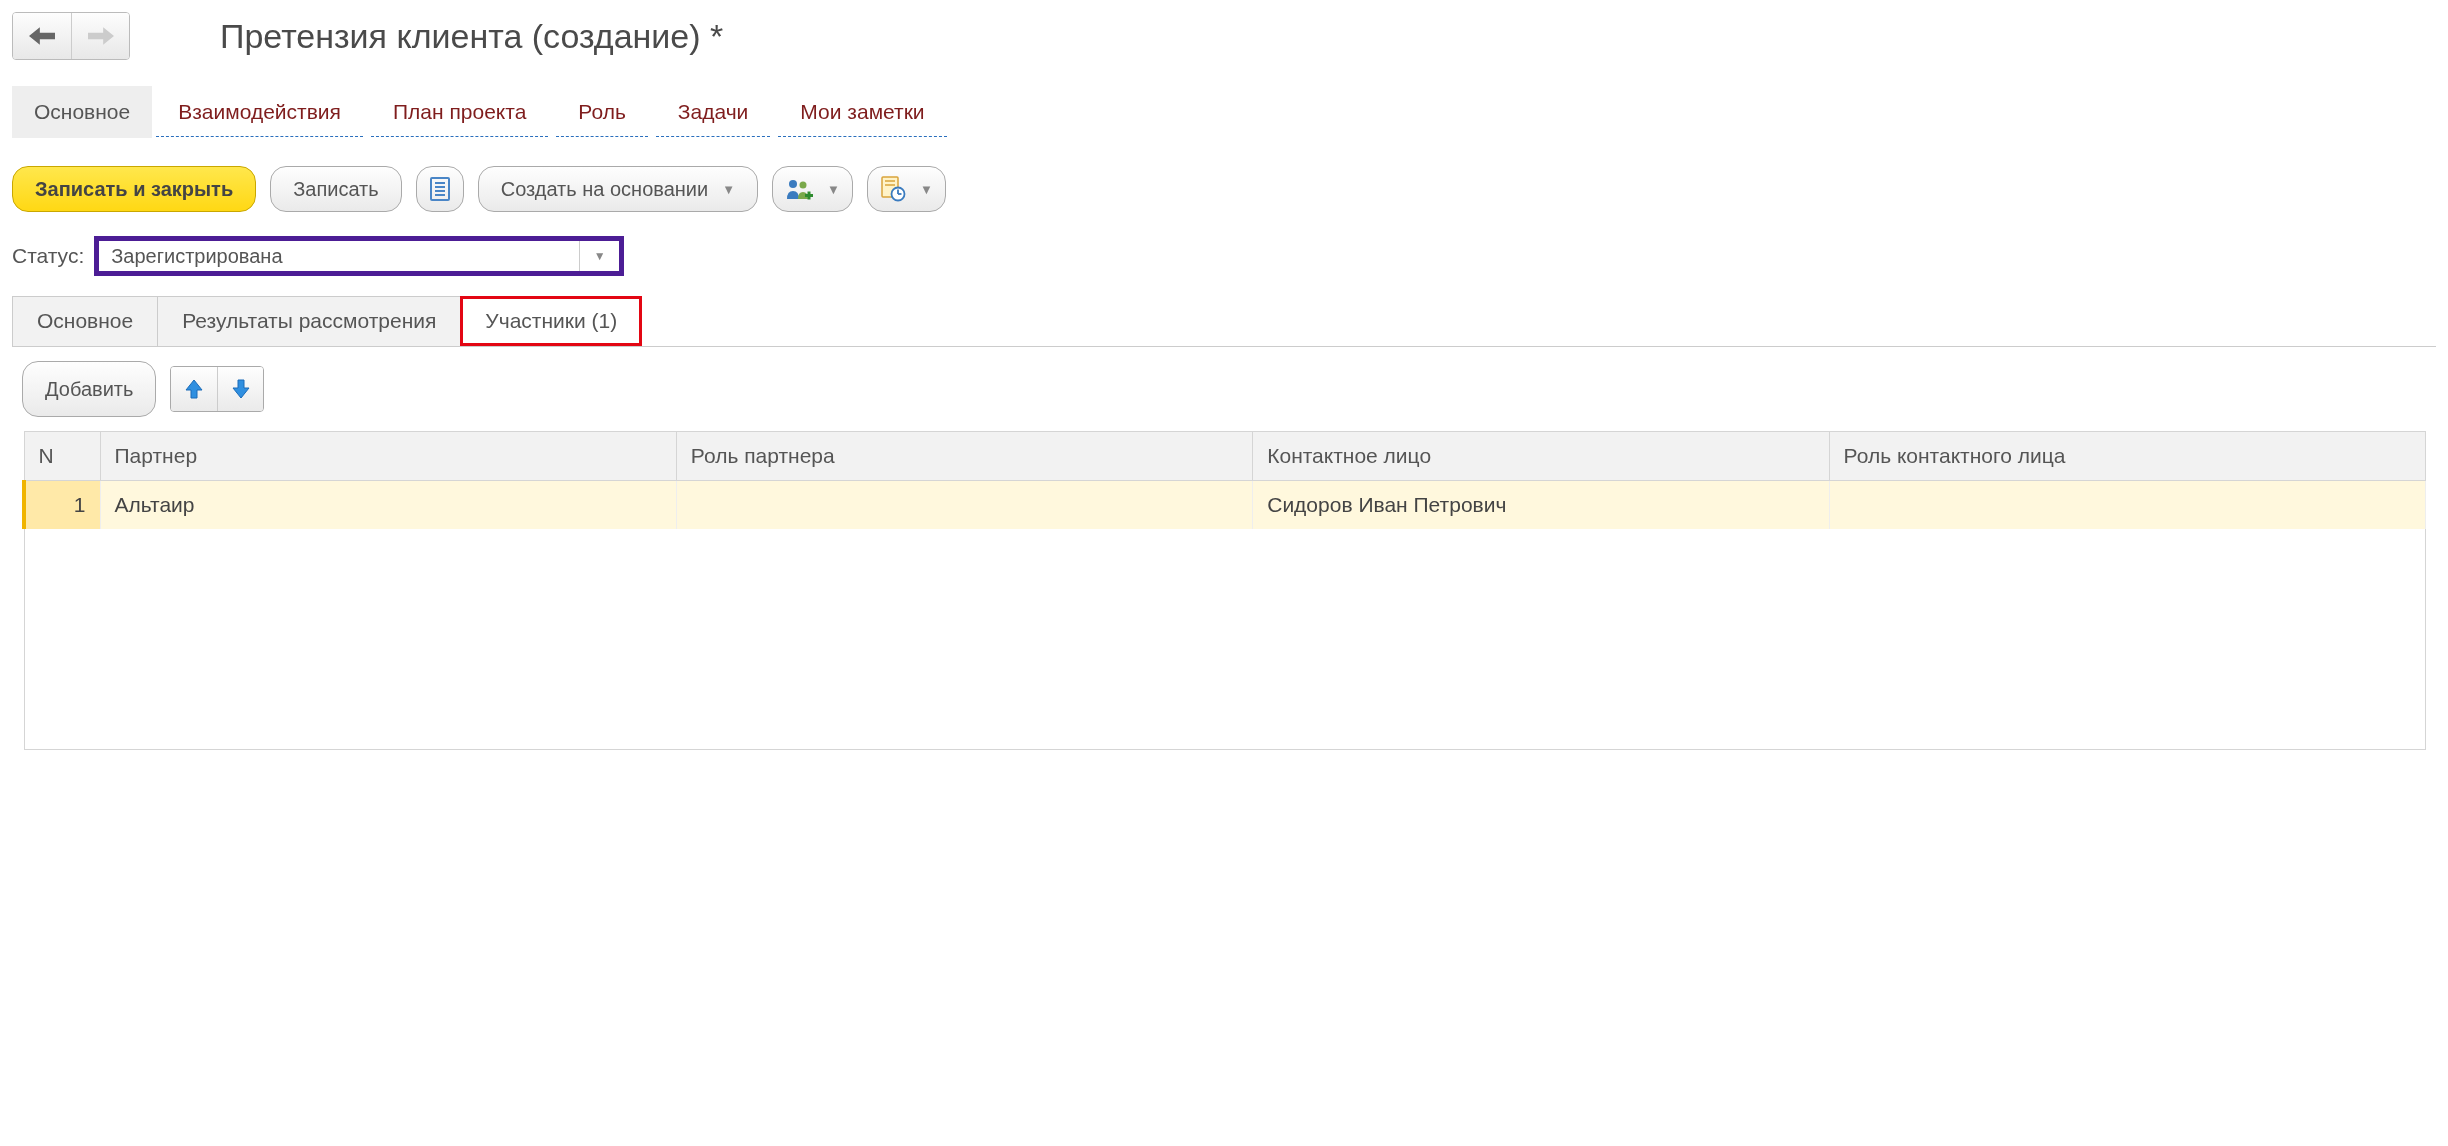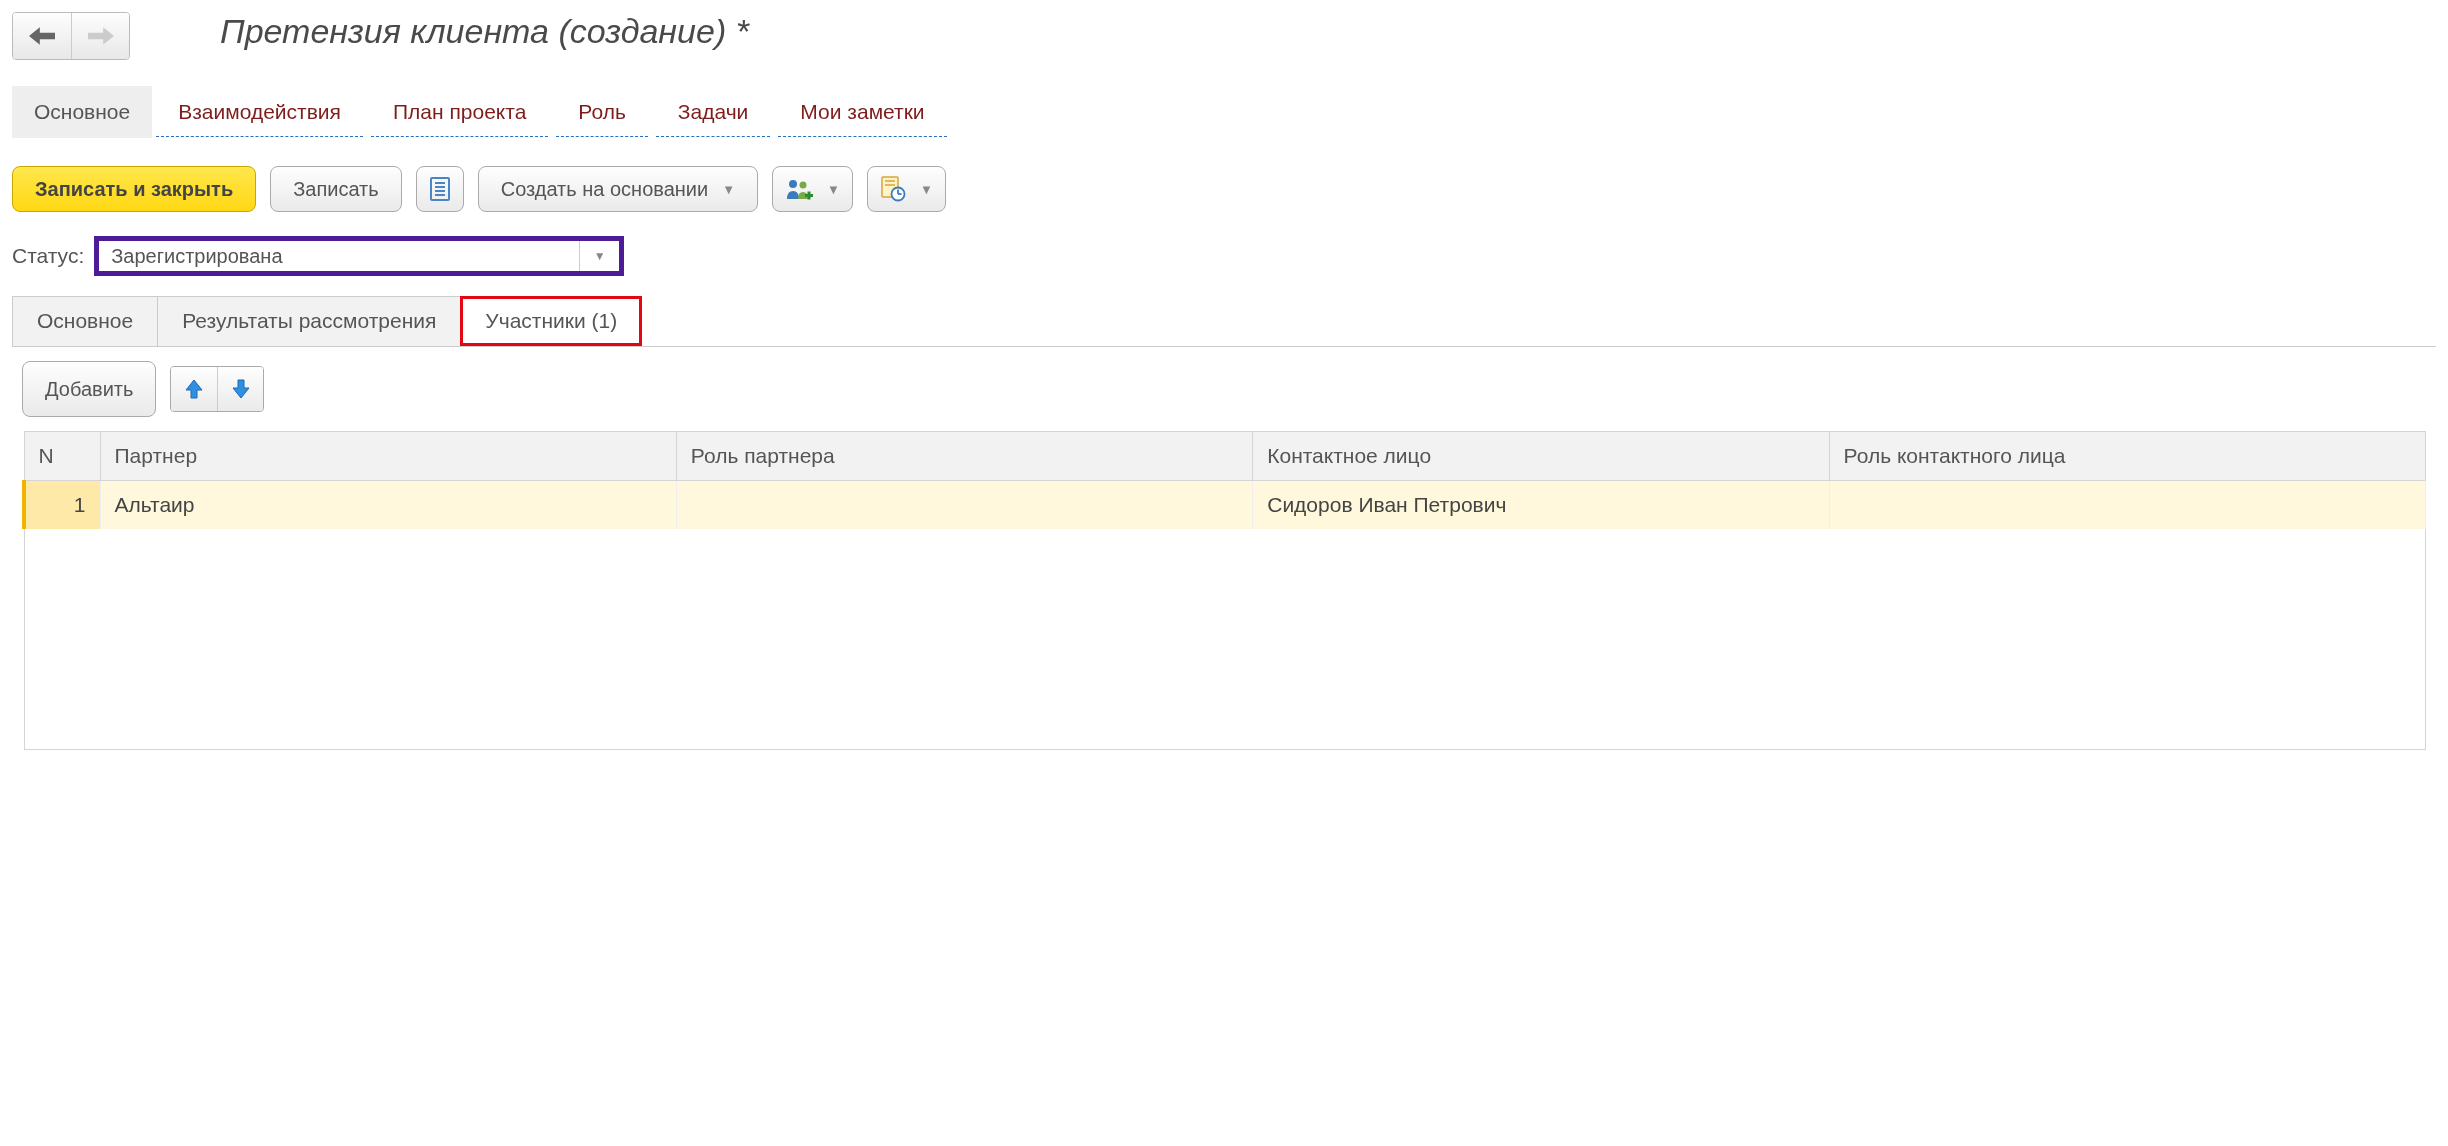--- a/index.html
+++ b/index.html
@@ -8,23 +8,23 @@
     padding: 12px;
     font-family: Arial, sans-serif;
     font-size: 20px;
     color: #333;
     background: #fff;
   }
 
   
   .header-row {
     display: flex;
+    align-items: center;
     gap: 90px;
     margin-bottom: 26px;
-    font-style: italic;
   }
   .nav-buttons {
     display: flex;
     border: 1px solid #bbb;
     border-radius: 4px;
     overflow: hidden;
   }
   .nav-btn {
     width: 58px;
     height: 46px;
@@ -71,21 +71,21 @@
   .toolbar {
     display: flex;
     align-items: center;
     gap: 14px;
     margin-bottom: 24px;
   }
   .btn {
     height: 46px;
     padding: 0 22px;
     border: 1px solid #aaa;
-    border-radius: 8px;
+    border-radius: 16px;
     background: linear-gradient(to bottom, #fefefe, #eaeaea);
     font-size: 20px;
     color: #555;
     display: flex;
     align-items: center;
     gap: 10px;
     cursor: pointer;
     white-space: nowrap;
   }
   .btn-yellow {

